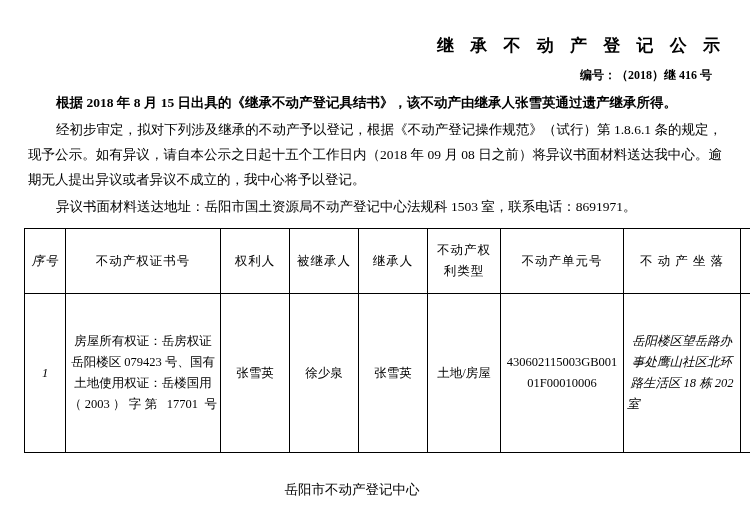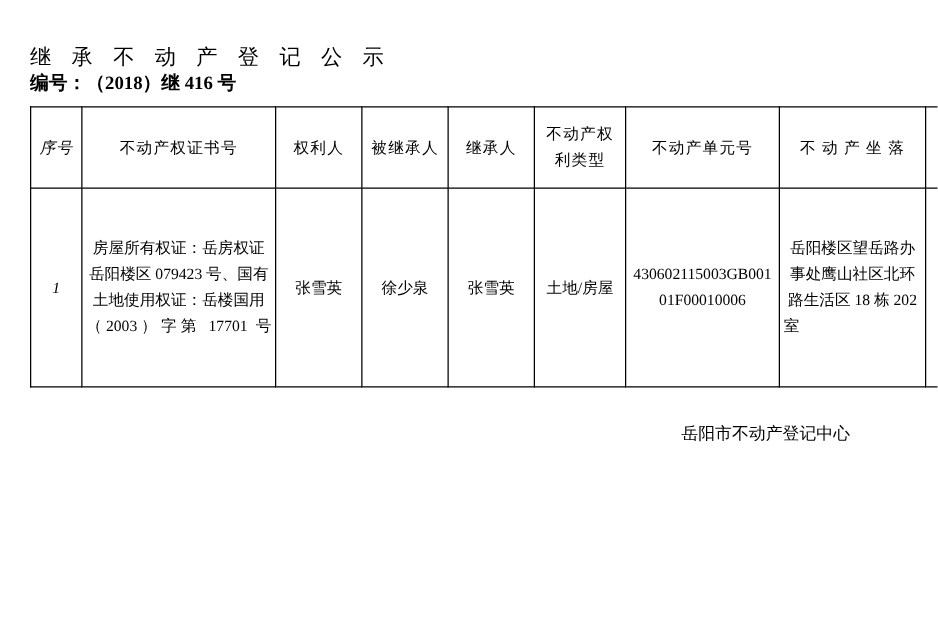--- a/index.html
+++ b/index.html
@@ -15,29 +15,30 @@
     overflow: hidden;
   }
   .page {
     position: relative;
     width: 750px;
     height: 505px;
     box-sizing: border-box;
     padding: 0 24px;
   }
   .doc-title {
-    text-align: left;
+    text-align: right;
     font-size: 17px;
-    font-weight: normal;
+    font-weight: bold;
     letter-spacing: 6px;
     margin-top: 34px;
+    margin-bottom: 10px;
   }
   .doc-number {
-    text-align: left;
-    font-size: 15px;
+    text-align: right;
+    font-size: 12px;
     font-weight: bold;
     padding-right: 14px;
     margin-bottom: 6px;
   }
   .para {
     font-size: 13.5px;
     line-height: 25px;
     text-align: justify;
     text-justify: inter-ideograph;
     margin: 0 0 2px 0;
@@ -90,43 +91,47 @@
   td.cell-unit {
     line-height: 20px;
     word-break: break-all;
   }
   td.cell-location {
     line-height: 26px;
     text-align: justify;
     text-justify: inter-ideograph;
     text-align-last: justify;
     padding: 6px 8px;
+    font-style: italic;
   }
   td.cell-type {
     line-height: 24px;
   }
   .signature {
     margin-top: 22px;
-    text-align: right;
+    text-align: center;
     padding-right: 46px;
     font-size: 13.5px;
     line-height: 30px;
   }
 </style>
 </head>
 <body>
 
 <div class="page">
 
   <div class="doc-title">继 承 不 动 产 登 记 公 示</div>
 
   <div class="doc-number">编号：（2018）继 416 号</div>
 
+  <p class="para indent bold">根据 2018 年 8 月 15 日出具的《继承不动产登记具结书》，该不动产由继承人张雪英通过遗产继承所得。</p>
 
+  <p class="para indent">经初步审定，拟对下列涉及继承的不动产予以登记，根据《不动产登记操作规范》（试行）第 1.8.6.1 条的规定，现予公示。如有异议，请自本公示之日起十五个工作日内（2018 年 09 月 08 日之前）将异议书面材料送达我中心。逾期无人提出异议或者异议不成立的，我中心将予以登记。</p>
 
+  <p class="para indent">异议书面材料送达地址：岳阳市国土资源局不动产登记中心法规科 1503 室，联系电话：8691971。</p>
 
   <table class="reg-table">
     <thead>
       <tr>
         <td class="col-seq">序号</td>
         <td class="col-cert">不动产权证书号</td>
         <td class="col-owner">权利人</td>
         <td class="col-decedent">被继承人</td>
         <td class="col-heir">继承人</td>
         <td class="col-type">不动产权利类型</td>

